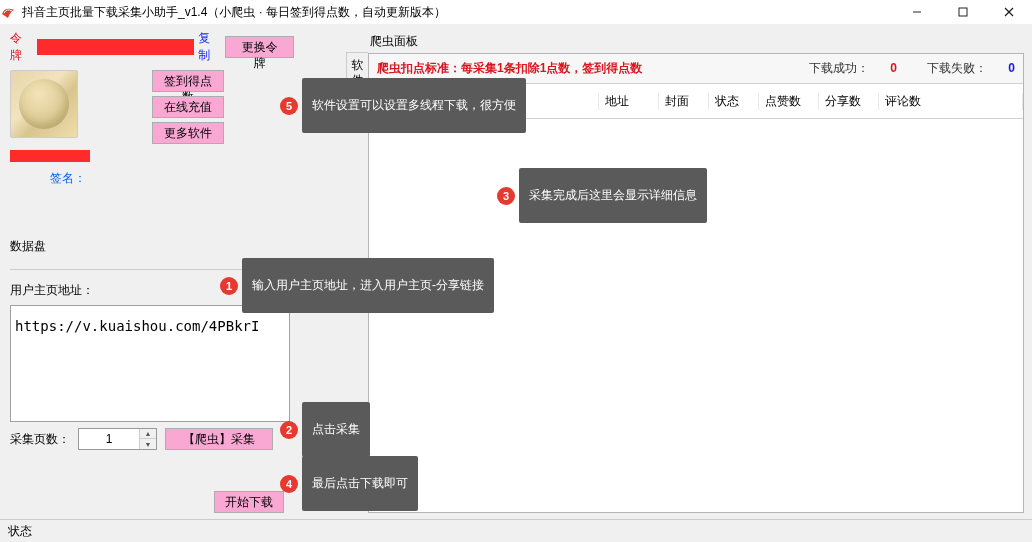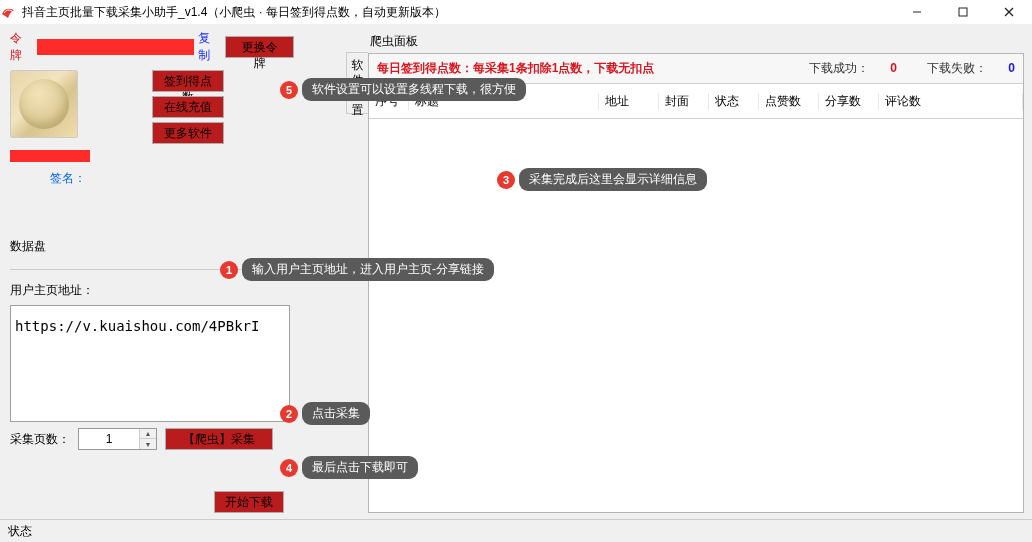--- a/index.html
+++ b/index.html
@@ -12,21 +12,21 @@
     .titlebar .winbtn { width: 46px; height: 24px; display: flex; align-items: center; justify-content: center; color: #222; font-size: 12px; cursor: pointer; }
 
     .app-body { display: flex; height: 495px; background: #f0f0f0; position: relative; gap: 44px; }
 
     
     .left-pane { width: 302px; padding: 6px 8px 6px 10px; display: flex; flex-direction: column; gap: 6px; }
     .token-row { display: flex; align-items: center; gap: 4px; }
     .token-row .lbl { color: #d8161f; font-size: 12px; }
     .token-bar { background: #ff2a2a; height: 16px; width: 162px; }
     .copy-link { color: #1a2bff; font-size: 12px; cursor: pointer; text-decoration: none; }
-    .btn { font-size: 12px; background: #b91c1c; border: 1px solid #adadad; padding: 2px 10px; cursor: pointer; height: 22px; line-height: 16px; }
+    .btn { font-size: 12px; background: #f9a8d4; border: 1px solid #adadad; padding: 2px 10px; cursor: pointer; height: 22px; line-height: 16px; }
 
     .profile-row { display: flex; gap: 4px; }
     .avatar { width: 68px; height: 68px; border: 1px solid #ccc; background: linear-gradient(135deg,#e8d5a8 0%,#f2e4bf 40%,#d8c48f 60%,#efdeae 100%); border-radius: 2px; overflow: hidden; position: relative; }
     .avatar-inner { position:absolute; inset:8px; border-radius:50%; background: radial-gradient(circle at 40% 30%, #f3e3b8, #d9c890 70%); box-shadow: inset -3px -5px 10px rgba(120,100,40,0.3); }
     .side-btns { display: flex; flex-direction: column; gap: 4px; margin-left: 70px; }
     .side-btns .btn { width: 72px; }
 
     .redact-name { background: #ff2a2a; height: 12px; width: 80px; }
     .sig-label { color: #0066ee; font-size: 12px; margin-top: 2px; margin-left: 40px; }
 
@@ -66,21 +66,21 @@
     .table-header { display:flex; border-top:1px solid #d0d0d0; border-bottom:1px solid #d0d0d0; background:#fff; font-size:12px; height: 36px; align-items:center;justify-content:center; }
     .th { padding: 0 6px; text-align: left; border-right: 1px solid #e8e8e8; white-space: nowrap; }
     .table-body { flex:1; background:#fff; }
 
     
     .statusbar { height: 22px; border-top: 1px solid #ccc; background: #f0f0f0; font-size: 12px; padding: 3px 8px; }
 
     
     .annot { position: absolute; display: flex; align-items: center; z-index: 50; }
     .annot-badge { width: 18px; height: 18px; border-radius: 50%; background: #e6392f; color: #fff; font-size: 11px; display:flex; align-items:center; justify-content:center; font-weight: bold; flex-shrink: 0; }
-    .annot-text { background: #5a5a5a; color: #fff; font-size: 12px; padding: 3px 10px; border-radius: 9px; margin-left: 4px; white-space: nowrap; }
+    .annot-text { background: #5a5a5a; color: #fff; font-size: 12px; padding: 19px 10px; border-radius: 2px; margin-left: 4px; white-space: nowrap; }
   </style>
 </head>
 <body>
 
 <div class="titlebar">
   <span class="app-icon">
     <svg width="16" height="16" viewBox="0 0 16 16">
         <path d="M2 10 Q5 2 14 6 Q10 8 8 14 Q5 12 2 10" fill="#e63a2e"></path>
         <path d="M4 9 Q7 4 12 7" stroke="#fff" stroke-width="1" fill="none"></path>
       </svg>
@@ -157,21 +157,21 @@
     <div class="vert-tab">
       <span>软</span>
       <span>件</span>
       <span>设</span>
       <span>置</span>
     </div>
     <div class="right-main">
       <div class="panel-title">爬虫面板</div>
       <div class="panel-box">
         <div class="rule-row">
-          <span class="rule-text">每日签到得点数：每采集1条扣除1点数，下载无扣点</span>
+          <span class="rule-text">爬虫扣点标准：每采集1条扣除1点数，签到得点数</span>
           <div class="stats">
             <span>
               <span class="stat-lbl">下载成功：</span>
               <span class="stat-ok">0</span>
             </span>
             <span>
               <span class="stat-lbl">下载失败：</span>
               <span class="stat-fail">0</span>
             </span>
           </div>

